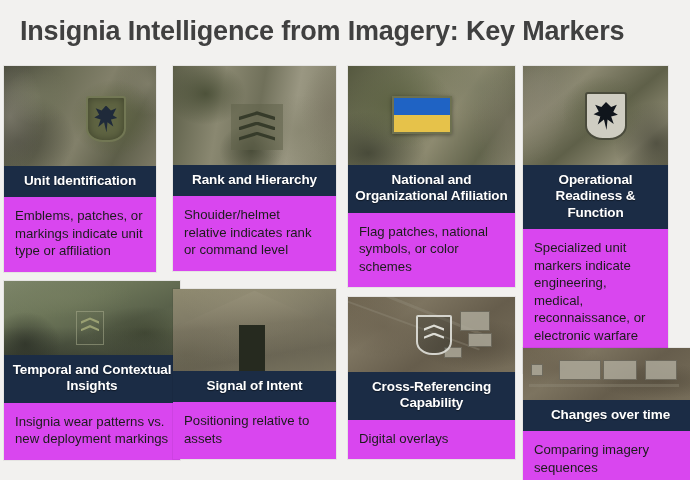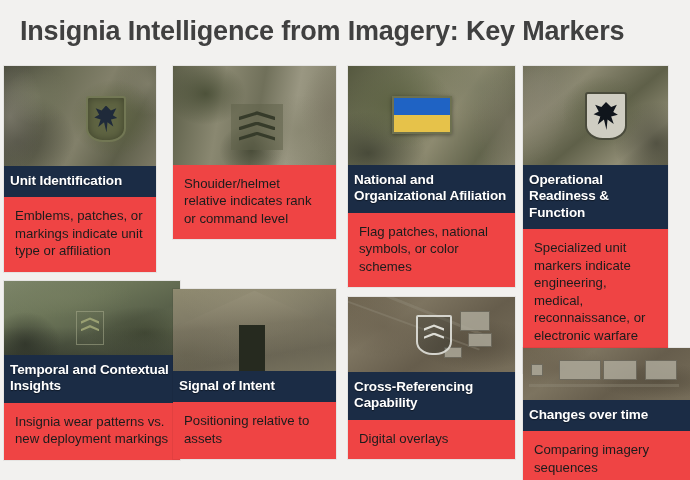--- a/index.html
+++ b/index.html
@@ -51,32 +51,33 @@
   .photo-layer {
     position: absolute;
     inset: 0;
   }
 
   .label-bar {
     background: #1b2c45;
     color: #ffffff;
     font-size: 13.5px;
     font-weight: bold;
+    text-align: center;
     padding: 7px 6px 8px 6px;
     line-height: 1.22;
     letter-spacing: -0.1px;
     text-shadow: 0 1px 1px rgba(0,0,0,0.45);
   }
 
   .body-text {
     padding: 10px 10px 12px 11px;
     font-size: 13.2px;
     line-height: 1.32;
     color: #1c1c1c;
-    background: #ef4444;
+    background: #d946ef;
   }
 
   
   .cam-a {
     background:
       radial-gradient(ellipse 40% 55% at 72% 52%, rgba(90,96,62,0.85) 0%, rgba(0,0,0,0) 70%),
       radial-gradient(ellipse 30% 40% at 22% 30%, rgba(118,120,96,0.7) 0%, rgba(0,0,0,0) 72%),
       radial-gradient(ellipse 55% 70% at 8% 75%, rgba(58,58,48,0.75) 0%, rgba(0,0,0,0) 70%),
       radial-gradient(ellipse 30% 45% at 95% 18%, rgba(150,146,126,0.55) 0%, rgba(0,0,0,0) 70%),
       linear-gradient(118deg, #4b4c3e 0%, #6d6e57 32%, #82806a 55%, #5d5e49 78%, #7d7a66 100%);
@@ -210,20 +211,21 @@
     <div class="photo cam-b" style="height:99px;">
       <div class="photo-layer" style="background:radial-gradient(ellipse 26% 70% at 97% 45%, rgba(122,116,98,0.6) 0%, rgba(0,0,0,0) 70%);"></div>
       <div style="position:absolute; left:58px; top:38px; width:52px; height:46px; background:rgba(96,98,74,0.55);">
         <div class="chevrons" style="inset:6px 8px;">
           <div class="chev" style="top:4%;"></div>
           <div class="chev" style="top:34%;"></div>
           <div class="chev" style="top:64%;"></div>
         </div>
       </div>
     </div>
+    <div class="label-bar">Rank and Hierarchy</div>
     <div class="body-text">Shouider/helmet relative indicates rank or command level</div>
   </div>
 
   <div class="card" style="left:348px; top:4px; width:167px;">
     <div class="photo cam-c" style="height:99px;">
       <div class="photo-layer" style="background:radial-gradient(ellipse 30% 75% at 95% 55%, rgba(126,120,102,0.55) 0%, rgba(0,0,0,0) 70%);"></div>
       <div class="flag-patch" style="left:44px; top:30px; width:56px; height:34px;">
         <div class="flag-blue"></div>
         <div class="flag-yel"></div>
       </div>

